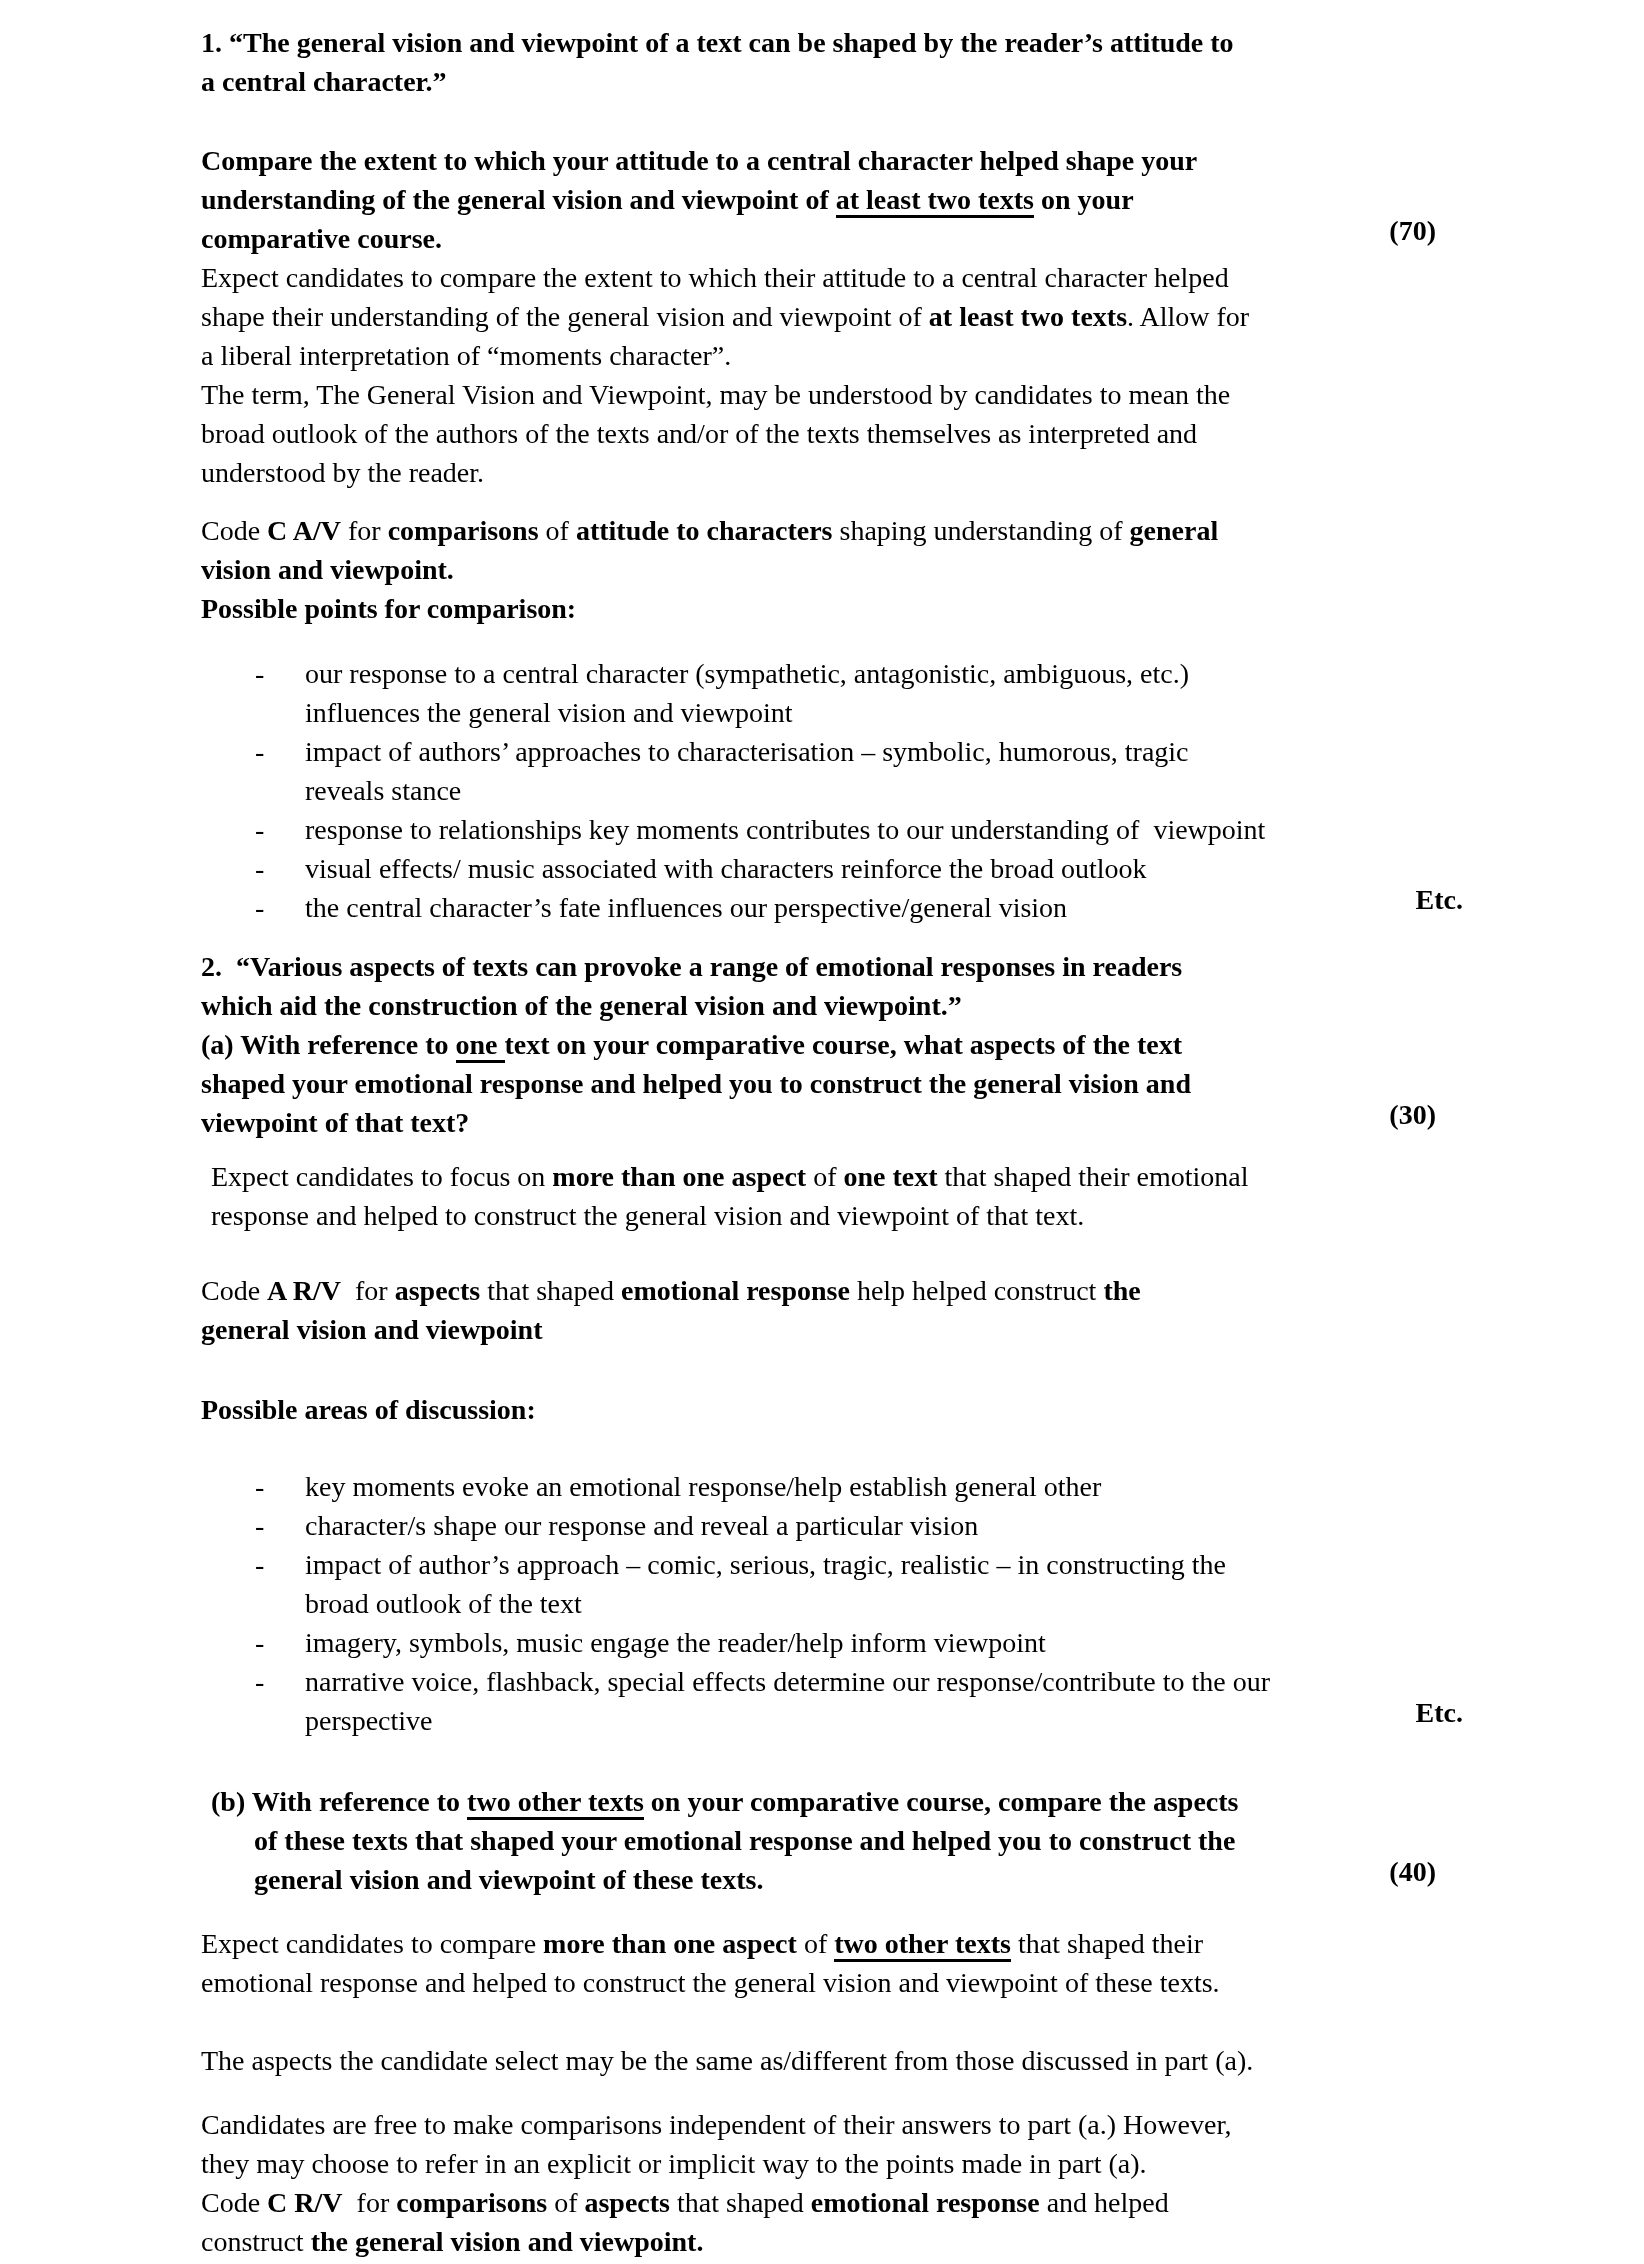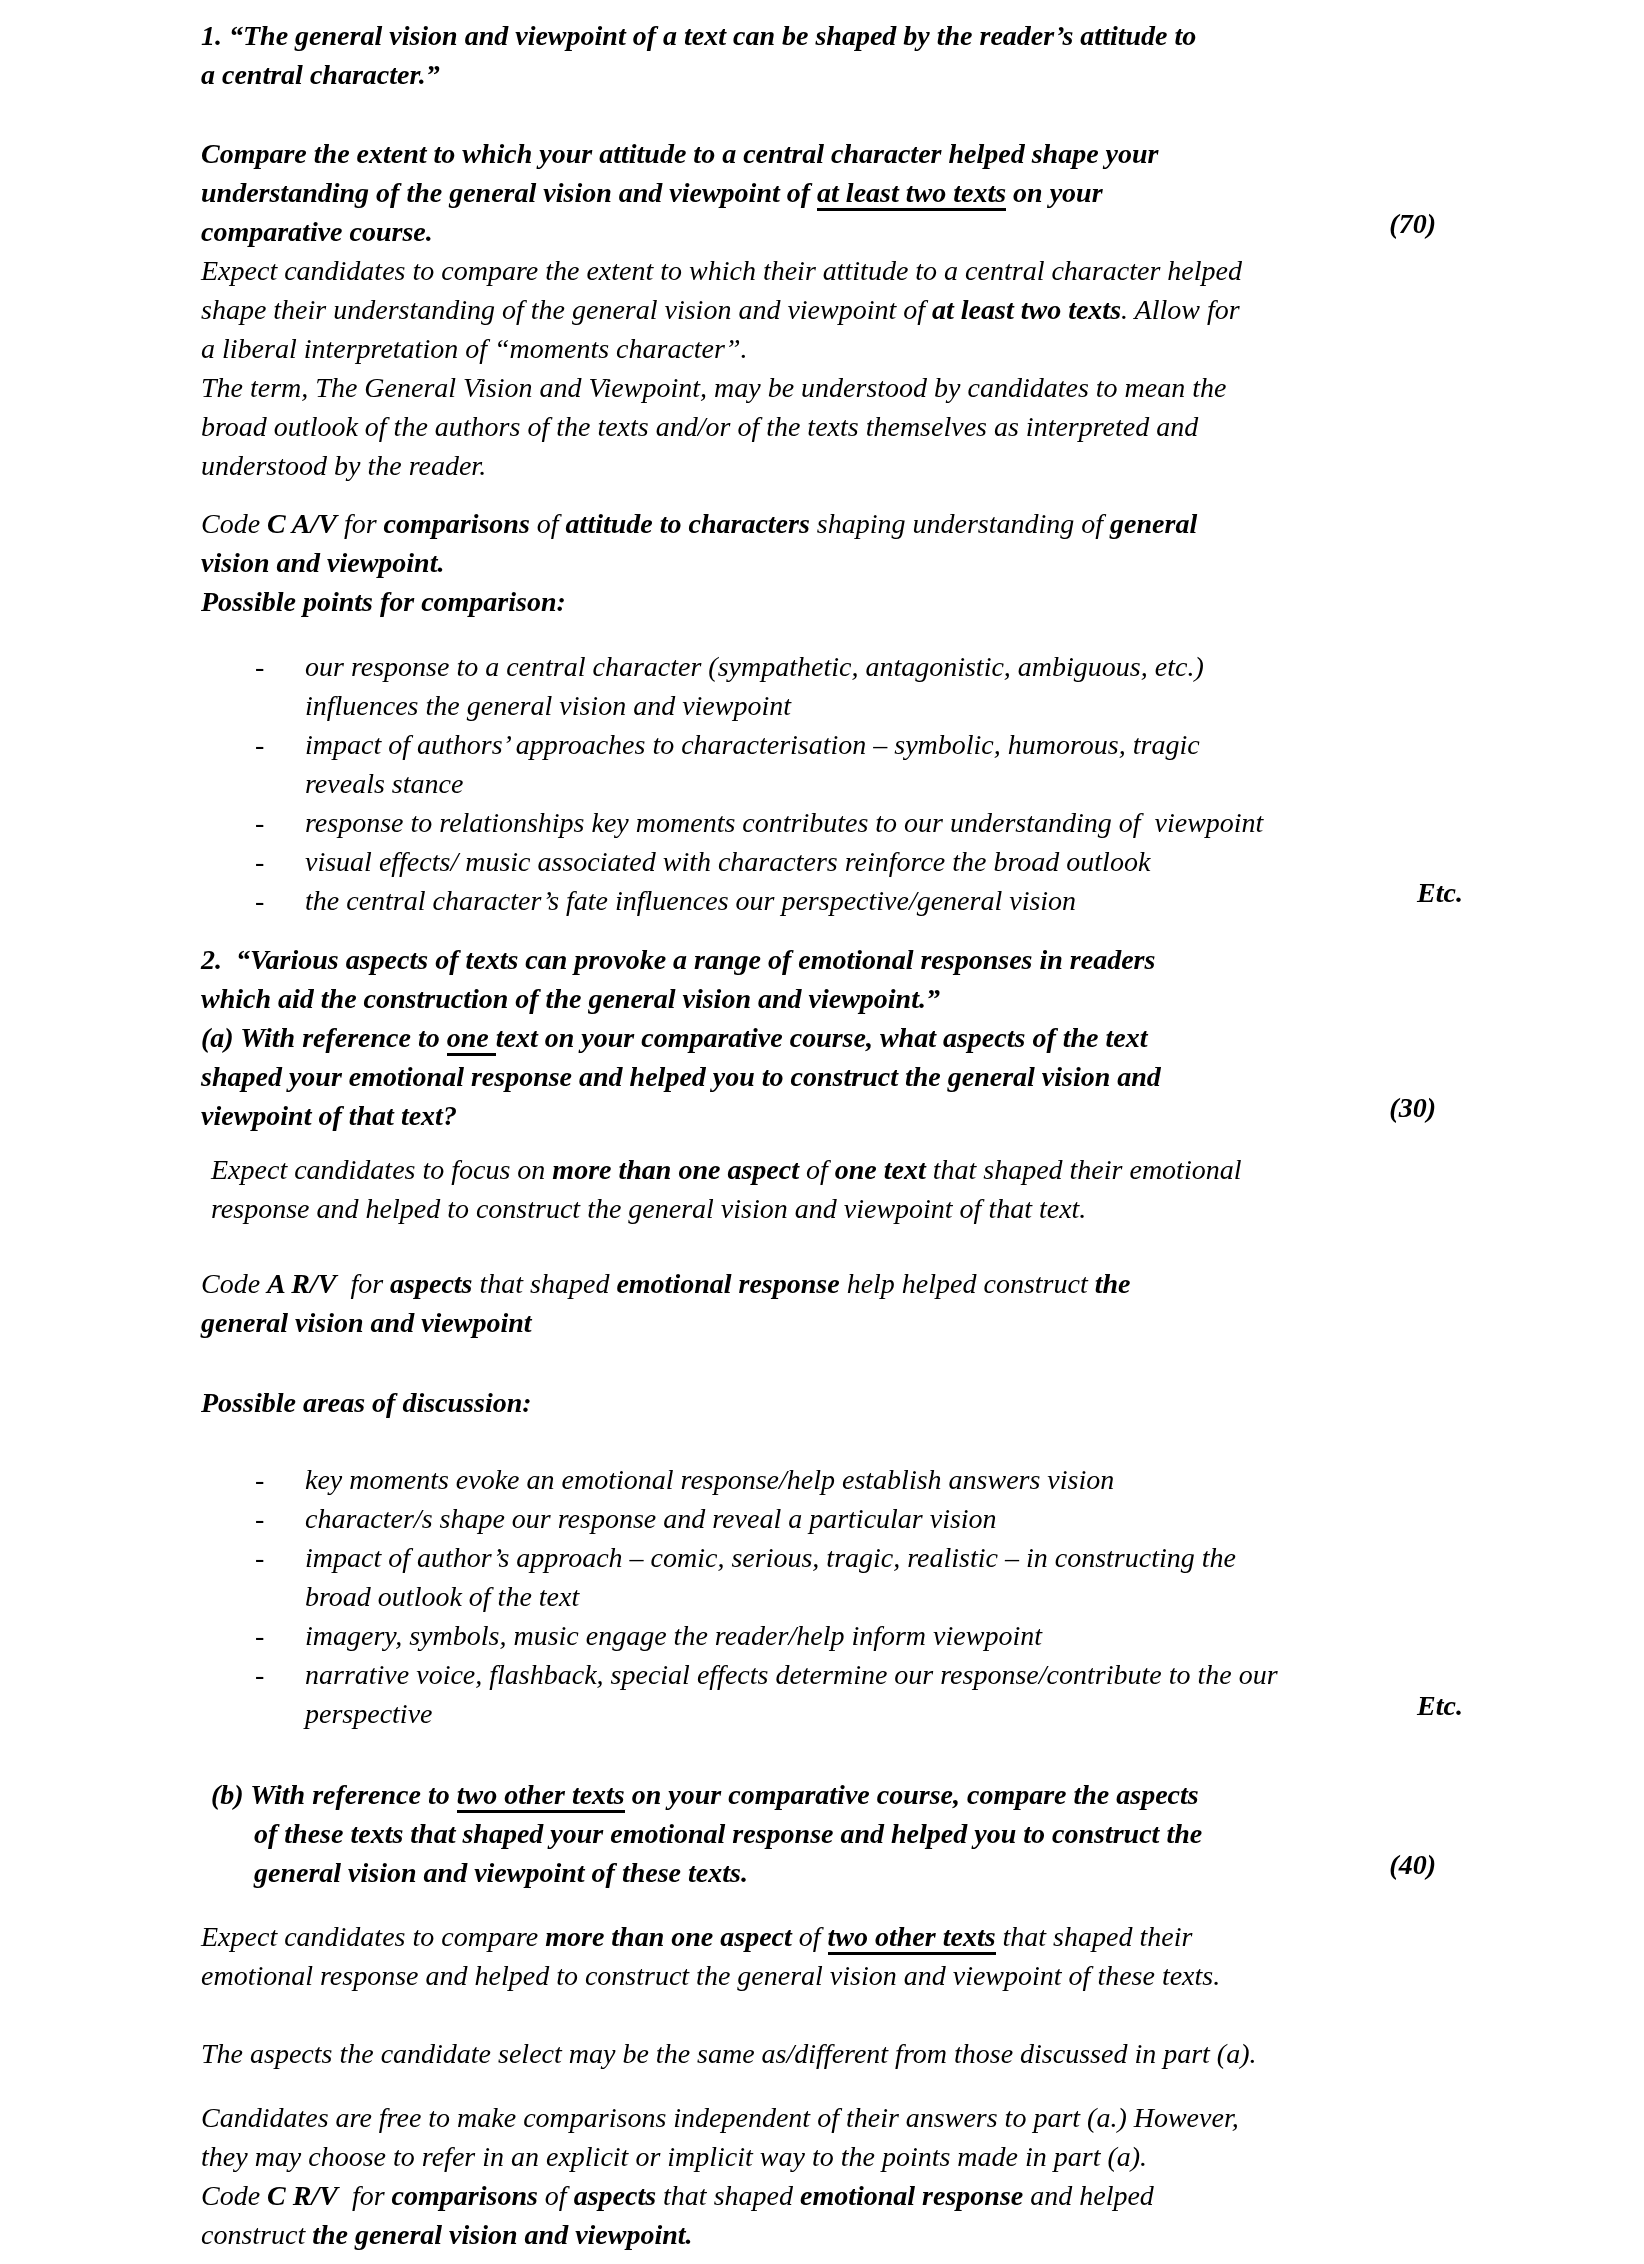--- a/index.html
+++ b/index.html
@@ -8,22 +8,21 @@
     width:1645px; height:2264px;
     overflow:hidden;
     font-family:"Liberation Serif", serif;
     font-size:28px;
     line-height:39px;
     color:#000000;
   }
   .page {
     width:100%; height:100%;
     background:#ffffff;
-    padding:16px 182px 0 201px;
-    font-style:italic;
+    padding:23px 182px 0 201px;
   }
   p { position:relative; }
   ul { list-style:none; }
   li { position:relative; padding-left:104px; }
   li .dash { position:absolute; left:54px; top:0; }
   .b { font-weight:bold; }
   .u { border-bottom:3.6px solid #000000; }
   .mark { position:absolute; right:27px; bottom:8px; font-weight:bold;text-align:right; }
   .mark.etc { right:0; }
   .hang { margin-left:10px; padding-left:43px; text-indent:-43px; }
@@ -59,21 +58,21 @@
         <li><span class="dash">-</span><span>response to relationships key moments contributes to our understanding of &nbsp;viewpoint</span></li>
         <li><span class="dash">-</span><span>visual effects/ music associated with characters reinforce the broad outlook</span></li>
         <li><span class="dash">-</span><span>the central character’s fate influences our perspective/general vision</span><span class="mark etc">Etc.</span></li>
       </ul>
       <p id="q2-statement"><span class="b">2.&nbsp; “Various aspects of texts can provoke a range of emotional responses in readers</span><br><span class="b">which aid the construction of the general vision and viewpoint.”</span></p>
       <p id="q2a-task"><span class="b">(a) With reference to </span><span class="b u">one </span><span class="b">text on your comparative course, what aspects of the text</span><br><span class="b">shaped your emotional response and helped you to construct the general vision and</span><br><span class="b">viewpoint of that text?</span><span class="mark">(30)</span></p>
       <p id="q2a-expect"><span>Expect candidates to focus on </span><span class="b">more than one aspect</span><span> of </span><span class="b">one text</span><span> that shaped their emotional</span><br><span>response and helped to construct the general vision and viewpoint of that text.</span></p>
       <p id="q2a-code"><span>Code </span><span class="b">A R/V</span><span>&nbsp; for </span><span class="b">aspects</span><span> that shaped </span><span class="b">emotional response</span><span> help helped construct </span><span class="b">the</span><br><span class="b">general vision and viewpoint</span></p>
       <p id="q2a-areas-heading"><span class="b">Possible areas of discussion:</span></p>
       <ul id="q2a-bullets">
-        <li><span class="dash">-</span><span>key moments evoke an emotional response/help establish answers vision</span></li>
+        <li><span class="dash">-</span><span>key moments evoke an emotional response/help establish general other</span></li>
         <li><span class="dash">-</span><span>character/s shape our response and reveal a particular vision</span></li>
         <li><span class="dash">-</span><span>impact of author’s approach – comic, serious, tragic, realistic – in constructing the</span><br><span>broad outlook of the text</span></li>
         <li><span class="dash">-</span><span>imagery, symbols, music engage the reader/help inform viewpoint</span></li>
         <li><span class="dash">-</span><span>narrative voice, flashback, special effects determine our response/contribute to the our</span><br><span>perspective</span><span class="mark etc">Etc.</span></li>
       </ul>
       <p id="q2b-task" class="hang"><span class="b">(b) With reference to </span><span class="b u">two other texts</span><span class="b"> on your comparative course, compare the aspects</span><br><span class="b">of these texts that shaped your emotional response and helped you to construct the</span><br><span class="b">general vision and viewpoint of these texts.</span><span class="mark">(40)</span></p>
       <p id="q2b-expect"><span>Expect candidates to compare </span><span class="b">more than one aspect</span><span> of </span><span class="b u">two other texts</span><span> that shaped their</span><br><span>emotional response and helped to construct the general vision and viewpoint of these texts.</span></p>
       <p id="q2b-same"><span>The aspects the candidate select may be the same as/different from those discussed in part (a).</span></p>
       <p id="q2b-free"><span>Candidates are free to make comparisons independent of their answers to part (a.) However,</span><br><span>they may choose to refer in an explicit or implicit way to the points made in part (a).</span><br><span>Code </span><span class="b">C R/V</span><span>&nbsp; for </span><span class="b">comparisons</span><span> of </span><span class="b">aspects</span><span> that shaped </span><span class="b">emotional response</span><span> and helped</span><br><span>construct </span><span class="b">the general vision and viewpoint.</span></p>
     </article>

